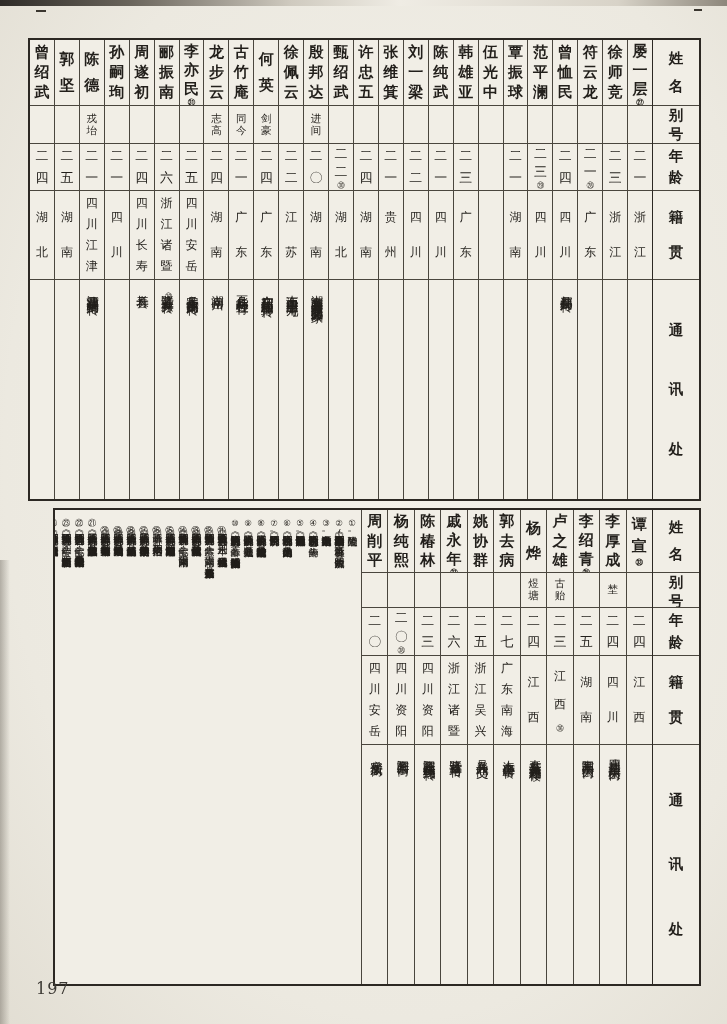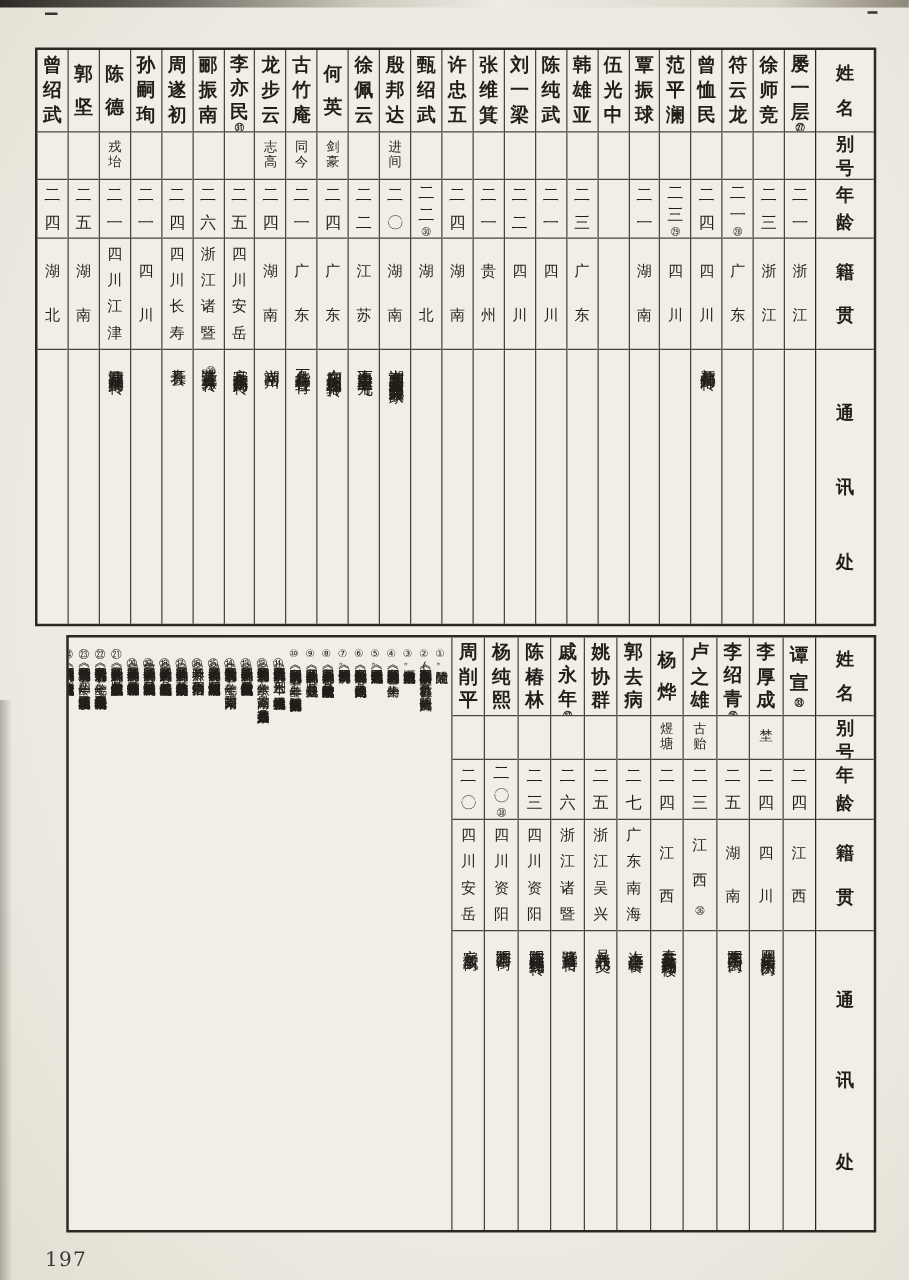--- a/index.html
+++ b/index.html
@@ -42,21 +42,21 @@
   .mark{font-size:7.5px;line-height:1;color:#2a2722;}
   .addr-cell .mark{letter-spacing:0;}
 
   .notes-cell{flex:0 0 306px;box-sizing:border-box;border-left:none;
     writing-mode:vertical-rl;text-orientation:upright;
     padding:8px 3px 6px 2px;overflow:hidden;}
   .note{margin:0 0 0 1px;height:100%;font-size:10px;line-height:11px;letter-spacing:0;}
   .note-num{font-size:8.5px;}
 
   .page-number{position:absolute;left:36px;top:979px;
-    font-family:"DejaVu Serif",serif;font-size:16px;color:#3b3833;letter-spacing:1px;margin-top:19px;}
+    font-family:"DejaVu Serif",serif;font-size:16px;color:#3b3833;letter-spacing:1px;}
 </style>
 </head>
 <body>
 
 <div class="page">
   <div class="scan-edge-top"></div>
   <div class="corner-tick tick-tl"></div>
   <div class="corner-tick tick-tr"></div>
   <div class="left-shadow"></div>
 

